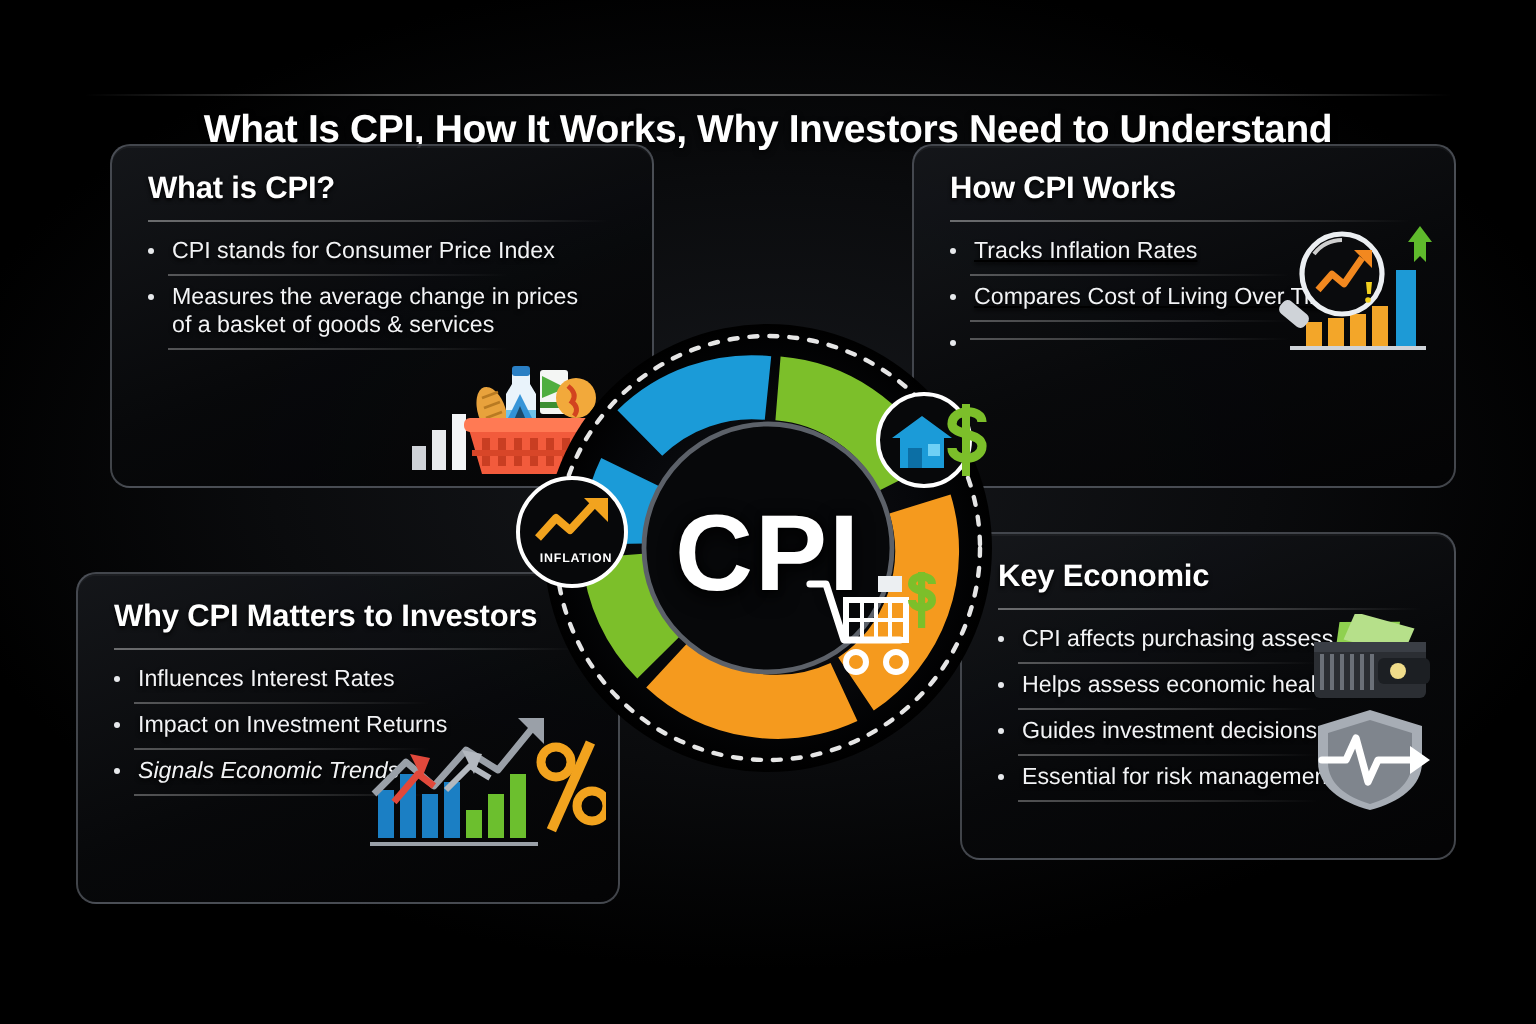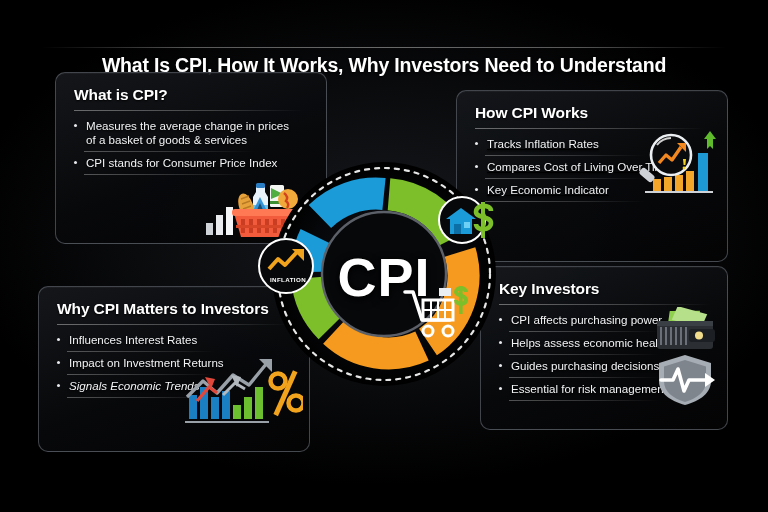--- a/index.html
+++ b/index.html
@@ -76,21 +76,21 @@
     background:#e7e9ec;
   }
   .bullet .rule {
     position:absolute; left:10px; bottom:-5px; height:1px;
     background:linear-gradient(to right, rgba(255,255,255,.30) 0%, rgba(255,255,255,.16) 55%, rgba(255,255,255,0) 100%);
   }
   .bullet.ital { font-style:italic; }
 
   
   #panel-what   { left:38px;  top:72px;  width:272px; height:172px;margin-left:17px; }
-  #panel-how    { left:456px; top:72px;  width:272px; height:172px;margin-top:18px; }
+  #panel-how    { left:456px; top:72px;  width:272px; height:172px; }
   #panel-why    { left:38px;  top:266px; width:272px; height:166px;margin-top:20px; }
   #panel-key    { left:480px; top:266px; width:248px; height:164px; }
 
   #panel-what .panel-title-rule { width:230px; }
   #panel-how  .panel-title-rule { width:230px; }
   #panel-why  .panel-title-rule { width:232px; }
   #panel-key  .panel-title-rule { width:212px; }
 
   #panel-what .bullets { width:228px; }
   #panel-how  .bullets { width:200px;text-decoration:underline; }
@@ -149,28 +149,28 @@
 
   <div id="title-bar">
     <div id="page-title">What Is CPI, How It Works, Why Investors Need to Understand</div>
     <div id="title-rule"></div>
   </div>
 
   <div class="panel" id="panel-what">
     <div class="panel-title">What is CPI?</div>
     <div class="panel-title-rule"></div>
     <div class="bullets">
+      <div class="bullet">
+        <span class="dot"></span>
+        <span>CPI stands for Consumer Price Index</span>
+        <span class="rule"></span>
+      </div>
       <div class="bullet wrap" style="width:218px;">
         <span class="dot"></span>
         <span>Measures the average change in prices of a basket of goods &amp; services</span>
-        <span class="rule"></span>
-      </div>
-      <div class="bullet">
-        <span class="dot"></span>
-        <span>CPI stands for Consumer Price Index</span>
         <span class="rule"></span>
       </div>
     </div>
 
     <svg id="basket-icon" viewBox="0 0 96 76">
 
       <rect x="2" y="60" width="7" height="12" fill="#cfd3d8"></rect>
       <rect x="12" y="52" width="7" height="20" fill="#e8eaed"></rect>
       <rect x="22" y="44" width="7" height="28" fill="#f3f5f7"></rect>
 
@@ -214,21 +214,20 @@
         <span>Tracks Inflation Rates</span>
         <span class="rule"></span>
       </div>
       <div class="bullet">
         <span class="dot"></span>
         <span>Compares Cost of Living Over Time</span>
         <span class="rule"></span>
       </div>
       <div class="bullet">
         <span class="dot"></span>
-        <span>Key Economic Indicator</span>
         <span class="rule"></span>
       </div>
     </div>
 
     <svg id="magnifier-icon" viewBox="0 0 82 70">
 
       <rect x="16" y="52" width="8" height="12" fill="#f3a629"></rect>
       <rect x="27" y="50" width="8" height="14" fill="#f3a629"></rect>
       <rect x="38" y="48" width="8" height="16" fill="#f3a629"></rect>
       <rect x="49" y="44" width="8" height="20" fill="#f3a629"></rect>
@@ -292,36 +291,36 @@
 
       <g fill="#f2a31e">
         <circle cx="95" cy="28" r="7.5" fill="none" stroke="#f2a31e" stroke-width="4.5"></circle>
         <circle cx="113" cy="50" r="7.5" fill="none" stroke="#f2a31e" stroke-width="4.5"></circle>
         <rect x="100" y="16" width="5" height="48" transform="rotate(24 102 40)"></rect>
       </g>
     </svg>
   </div>
 
   <div class="panel" id="panel-key">
-    <div class="panel-title">Key Investors</div>
+    <div class="panel-title">Key Economic</div>
     <div class="panel-title-rule"></div>
     <div class="bullets">
       <div class="bullet">
         <span class="dot"></span>
-        <span>CPI affects purchasing power</span>
+        <span>CPI affects purchasing assess</span>
         <span class="rule"></span>
       </div>
       <div class="bullet">
         <span class="dot"></span>
         <span>Helps assess economic health</span>
         <span class="rule"></span>
       </div>
       <div class="bullet">
         <span class="dot"></span>
-        <span>Guides purchasing decisions</span>
+        <span>Guides investment decisions</span>
         <span class="rule"></span>
       </div>
       <div class="bullet">
         <span class="dot"></span>
         <span>Essential for risk management</span>
         <span class="rule"></span>
       </div>
     </div>
 
     <svg id="wallet-icon" viewBox="0 0 62 46">

